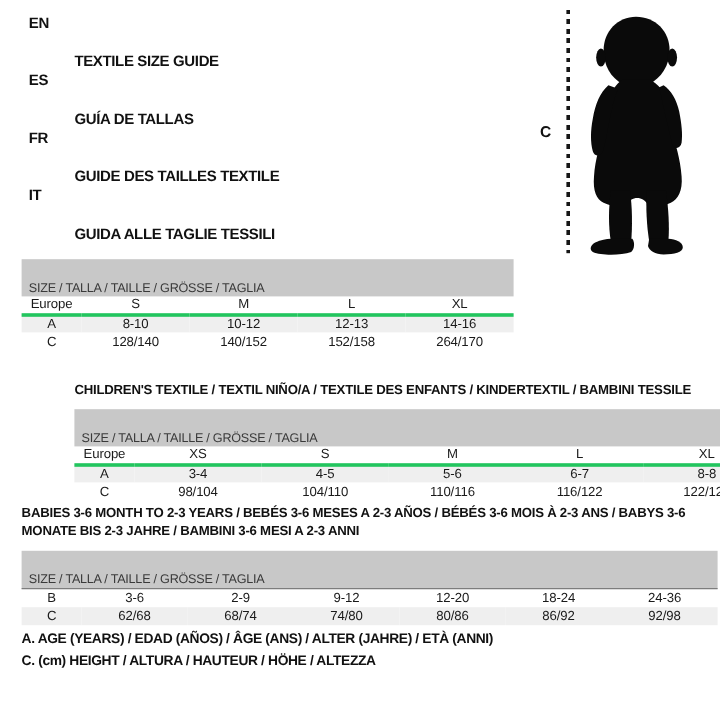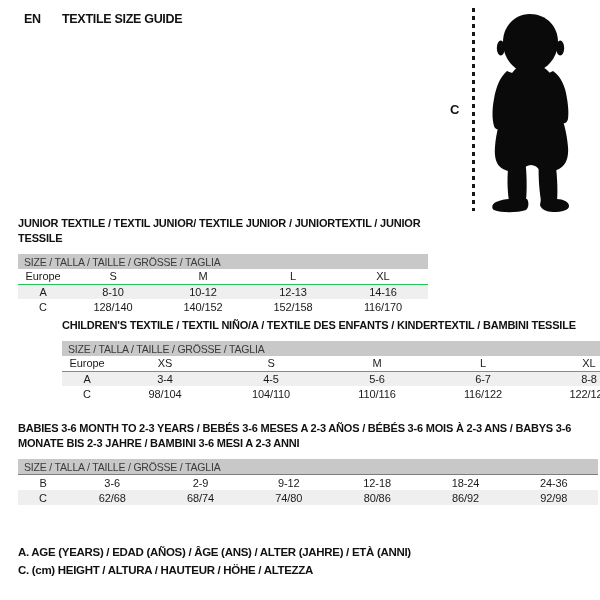--- a/index.html
+++ b/index.html
@@ -6,21 +6,21 @@
   html,body { background:#ffffff; }
   .page {
     position:relative; width:600px; height:600px; background:#ffffff;
     font-family:"Liberation Sans", sans-serif; color:#111111; overflow:hidden;
   }
 
   
   .lang-block { position:absolute; left:24px; top:11px; }
   .lang-row { display:flex; line-height:16px; }
   .lang-code { width:38px; font-weight:bold; font-size:12.5px; letter-spacing:-0.3px; }
-  .lang-label { font-weight:bold; font-size:12.5px; letter-spacing:-0.3px; white-space:nowrap; }
+  .lang-label { font-weight:bold; font-size:12.5px; letter-spacing:-0.3px; white-space:nowrap;margin-top:32px; }
 
   
   .figure { position:absolute; left:443px; top:8px; width:148px; height:205px; }
   .dash-line {
     position:absolute; left:29px; top:0; width:3px; height:203px;
     background:repeating-linear-gradient(to bottom, #161616 0 4px, transparent 4px 8px);
   }
   .c-label { position:absolute; left:7px; top:94px; font-weight:bold; font-size:13px; }
   .baby-svg { position:absolute; left:40px; top:1px; width:96px; height:204px; }
 
@@ -28,48 +28,60 @@
   .size-section { position:absolute; left:18px; }
   .sec-1 { top:216px; width:410px; }
   .sec-2 { top:318px; width:580px;margin-left:44px; }
   .sec-3 { top:421px; width:580px; }
   .table-title {
     font-weight:bold; font-size:11px; letter-spacing:-0.2px;
     line-height:15px; margin-bottom:8px; max-width:566px;
   }
   .size-band {
     background:#c8c8c8; color:#3a3a3a; font-size:10.5px; letter-spacing:-0.2px;
-    padding:2px 6px 1px 6px; line-height:12px;
+    padding:18px 6px 1px 6px; line-height:12px;
   }
   .band-line .size-band { border-bottom:1px solid #7d7d7d; }
   table.size-table { width:100%; border-collapse:collapse; table-layout:fixed; }
   table.size-table td {
     font-size:11px; text-align:center; height:15px; padding:0 2px;
     letter-spacing:-0.1px; color:#1a1a1a;
   }
   td.rowlabel { width:50px; text-align:left; padding-left:6px; }
   tr.stripe td { background:#efefef; }
-  .has-head-row tbody tr:first-child td { border-bottom:1px solid #22c55e; }
-
-  
-  .legend { position:absolute; left:18px; top:543px; }
+  .has-head-row tbody tr:first-child td { border-bottom:3px solid #22c55e; }
+
+  
+  .legend { position:absolute; left:18px; top:524px; }
   .legend-line {
     font-weight:bold; font-size:11.5px; letter-spacing:-0.3px;
     line-height:18px; white-space:nowrap;
   }
 </style>
 </head>
 <body>
 
 <div class="page">
 
   <div class="lang-block">
       <div class="lang-row">
         <span class="lang-code">EN</span>
         <span class="lang-label">TEXTILE SIZE GUIDE</span>
+      </div>
+      <div class="lang-row">
+        <span class="lang-code">ES</span>
+        <span class="lang-label">GUÍA DE TALLAS</span>
+      </div>
+      <div class="lang-row">
+        <span class="lang-code">FR</span>
+        <span class="lang-label">GUIDE DES TAILLES TEXTILE</span>
+      </div>
+      <div class="lang-row">
+        <span class="lang-code">IT</span>
+        <span class="lang-label">GUIDA ALLE TAGLIE TESSILI</span>
       </div>
     </div>
 
   <div class="figure">
     <div class="dash-line"></div>
     <div class="c-label">C</div>
     <svg class="baby-svg" viewBox="0 0 96 204" xmlns="http://www.w3.org/2000/svg" fill="#0a0a0a">
 
       <path d="M47 5 C 63 5 75 17 75 33 C 75 45 68 56 58 61 L 36 61 C 26 56 20 45 20 33 C 20 17 32 5 47 5 Z"></path>
       <ellipse cx="17.8" cy="39" rx="4" ry="7.5"></ellipse>
@@ -93,21 +105,20 @@
 
       <path d="M26 190 L 44 190 C 46 193 46 198 43 201 C 34 204 18 204 11 201 C 8 199 9 195 13 193 C 18 191 22 190 26 190 Z"></path>
       <path d="M58 190 L 74 190 C 80 190 86 193 86 197 C 86 201 79 203 70 203 C 63 203 58 200 57 196 Z"></path>
 
       <path d="M24 62 C 17 68 13 78 11 90 C 9 100 9 110 11 117 C 12 121 17 122 19 118 C 22 110 23 100 25 91 C 27 81 29 72 32 65 Z"></path>
       <path d="M70 62 C 76 66 81 74 83 84 C 85 94 86 103 85 110 C 84 115 79 116 77 111 C 75 102 73 93 71 85 C 69 77 68 69 66 64 Z"></path>
     </svg>
   </div>
 
   <div class="size-section sec-1 has-head-row">
-    <div class="table-title">JUNIOR TEXTILE / TEXTIL JUNIOR/ TEXTILE JUNIOR / JUNIORTEXTIL / JUNIOR TESSILE</div>
     <div class="size-band">SIZE / TALLA / TAILLE / GRÖSSE / TAGLIA</div>
     <table class="size-table">
         <tbody>
           <tr>
             <td class="rowlabel">Europe</td>
             <td>S</td>
             <td>M</td>
             <td>L</td>
             <td>XL</td>
           </tr>
@@ -116,21 +127,21 @@
             <td>8-10</td>
             <td>10-12</td>
             <td>12-13</td>
             <td>14-16</td>
           </tr>
           <tr>
             <td class="rowlabel">C</td>
             <td>128/140</td>
             <td>140/152</td>
             <td>152/158</td>
-            <td>116/170</td>
+            <td>264/170</td>
           </tr>
         </tbody>
       </table>
   </div>
 
   <div class="size-section sec-2 has-head-row">
     <div class="table-title">CHILDREN'S TEXTILE / TEXTIL NIÑO/A / TEXTILE DES ENFANTS / KINDERTEXTIL / BAMBINI TESSILE</div>
     <div class="size-band">SIZE / TALLA / TAILLE / GRÖSSE / TAGLIA</div>
     <table class="size-table">
         <tbody>
@@ -165,21 +176,21 @@
   <div class="size-section sec-3 band-line">
     <div class="table-title">BABIES 3-6 MONTH TO 2-3 YEARS / BEBÉS 3-6 MESES A 2-3 AÑOS / BÉBÉS 3-6 MOIS À 2-3 ANS / BABYS 3-6 MONATE BIS 2-3 JAHRE / BAMBINI 3-6 MESI A 2-3 ANNI</div>
     <div class="size-band">SIZE / TALLA / TAILLE / GRÖSSE / TAGLIA</div>
     <table class="size-table">
         <tbody>
           <tr>
             <td class="rowlabel">B</td>
             <td>3-6</td>
             <td>2-9</td>
             <td>9-12</td>
-            <td>12-18</td>
+            <td>12-20</td>
             <td>18-24</td>
             <td>24-36</td>
           </tr>
           <tr class="stripe">
             <td class="rowlabel">C</td>
             <td>62/68</td>
             <td>68/74</td>
             <td>74/80</td>
             <td>80/86</td>
             <td>86/92</td>

